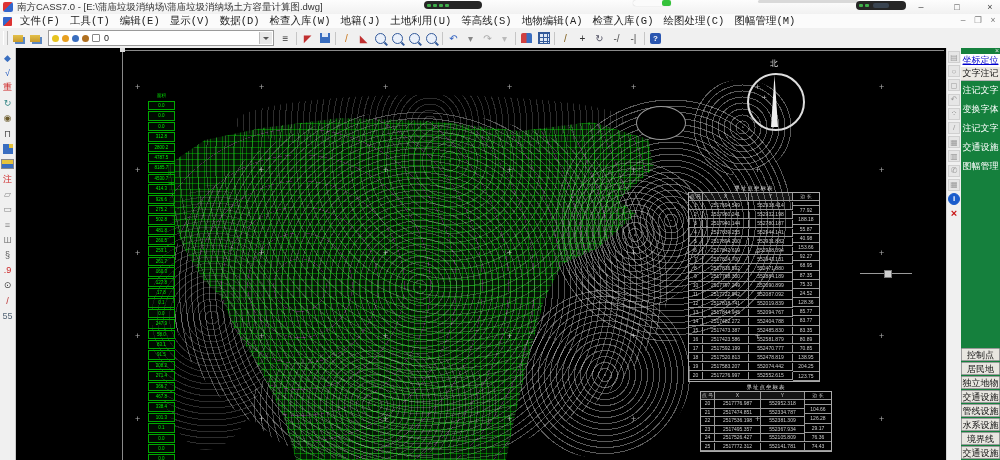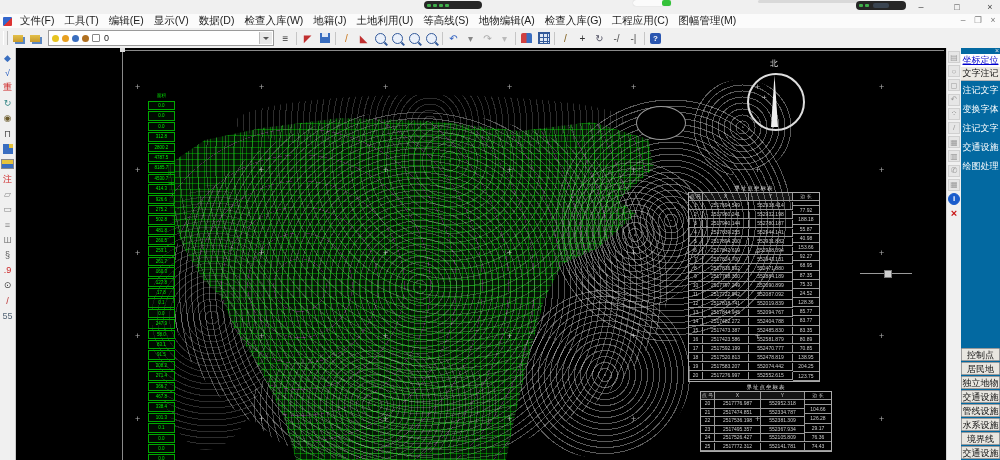--- a/index.html
+++ b/index.html
@@ -18,21 +18,21 @@
   #pillA{left:424px;top:1px;width:52px;height:8px;}
   #pillB{left:856px;top:1px;width:44px;height:9px;}
   .pill i{display:block;width:4px;height:3px;background:#3fae4a;border-radius:1px;}
   .pill .dark{width:16px;height:5px;background:#3a4450;border-radius:2px;margin-left:2px;}
   .winbtn{top:2px;width:14px;height:10px;display:flex;align-items:center;justify-content:center;
           font-size:9px;color:#444;line-height:10px;}
   
   #menubar{left:0;top:14px;width:1000px;height:14px;background:#fbfbfb;display:flex;align-items:center;
            font-size:10.5px;color:#222;border-bottom:1px solid #e3e3e3;}
   #mdi-icon{width:9px;height:9px;margin:0 3px;background:linear-gradient(135deg,#36c 0 55%,#d33 55% 100%);border-radius:1px;}
-  .mi{padding:0 5px;white-space:nowrap;}
+  .mi{padding:0 5px;white-space:nowrap;font-family:Liberation Mono, monospace;}
   #mdi-controls{position:absolute;right:2px;top:15px;display:flex;gap:5px;font-size:8.5px;color:#777;}
   #mdi-controls span{width:10px;text-align:center;}
   
   #toolbar{left:0;top:28px;width:1000px;height:20px;background:#f0f0f0;display:flex;align-items:center;
            border-bottom:1px solid #cfcfcf;}
   .grip{width:3px;height:14px;border-left:1px solid #fff;border-right:1px solid #bbb;margin:0 3px;}
   .tbi{width:17px;height:15px;display:inline-flex;align-items:center;justify-content:center;
        font-size:10px;line-height:15px;}
   .tsep{width:1px;height:13px;background:#c6c6c6;margin:0 2px;}
   #layer-combo{width:222px;height:14px;background:#fff;border:1px solid #9a9a9a;display:flex;
@@ -101,35 +101,39 @@
   #mini-slider-line{left:860px;top:273px;width:52px;height:1px;background:#9a9a9a;}
   #mini-slider-handle{left:884px;top:270px;width:6px;height:6px;background:#cfcfcf;border:1px solid #777;}
   
   #sidebar{left:946px;top:48px;width:54px;height:412px;display:flex;}
   #side-strip{width:15px;height:412px;background:#f0f0f0;border-left:1px solid #d5d5d5;
               display:flex;flex-direction:column;align-items:center;padding-top:3px;box-sizing:border-box;}
   .stbi{width:12px;height:12px;margin-bottom:2.2px;background:#e6e6e6;border:1px solid #d0d0d0;
         font-size:8px;color:#9a9a9a;display:flex;align-items:center;justify-content:center;box-sizing:border-box;}
   .stbi.info{background:#1a5ccc;color:#fff;border-radius:50%;border-color:#1a5ccc;font-weight:bold;font-size:8px;}
   .stbi.close{background:transparent;border-color:transparent;color:#c81616;font-weight:bold;font-size:11px;}
-  #side-panel{width:39px;height:412px;background:#0369a1;position:relative;}
+  #side-panel{width:39px;height:412px;background:#15803d;position:relative;}
   #panel-close{position:absolute;right:1px;top:0px;color:#e6e6e6;font-size:7px;height:6px;line-height:6px;}
   #sm-link{margin-top:6px;height:13px;line-height:13px;background:#fff;color:#0000cc;text-decoration:underline;
            font-size:9px;text-align:center;}
   #sm-header{height:13px;line-height:13px;background:#ece9e2;color:#111;font-size:9px;text-align:center;border-bottom:1px solid #b5b5b5;}
   .sm-item{height:19px;line-height:19px;color:#fff;font-size:9px;text-align:center;}
   #sb-bottom{position:absolute;left:0;top:300px;width:39px;}
   .sb-btn{height:13px;line-height:13px;background:#e8e6e0;border:1px solid #9a9a9a;border-radius:1px;
           font-size:9px;text-align:center;color:#111;margin-bottom:1px;box-sizing:border-box;}
 </style>
 </head>
 <body>
 
 <div id="stage">
 
+  <div id="titlebar" class="abs">
+    <div id="app-icon"></div>
+    <span>南方CASS7.0 - [E:\蒲庙垃圾消纳场\蒲庙垃圾消纳场土方容量计算图.dwg]</span>
+  </div>
   <div id="overlay-bar" class="abs"></div>
   <div id="overlay-mini" class="abs"></div>
   <div id="overlay-mini-chip" class="abs"></div>
   <div id="pillA" class="abs pill">
       <i></i>
       <i></i>
       <i></i>
       <i></i>
     </div>
   <div id="pillB" class="abs pill">
@@ -148,21 +152,21 @@
         <span class="mi">工具(T)</span>
         <span class="mi">编辑(E)</span>
         <span class="mi">显示(V)</span>
         <span class="mi">数据(D)</span>
         <span class="mi">检查入库(W)</span>
         <span class="mi">地籍(J)</span>
         <span class="mi">土地利用(U)</span>
         <span class="mi">等高线(S)</span>
         <span class="mi">地物编辑(A)</span>
         <span class="mi">检查入库(G)</span>
-        <span class="mi">工程应用(C)</span>
+        <span class="mi">绘图处理(C)</span>
         <span class="mi">图幅管理(M)</span>
       </div>
   </div>
   <div id="mdi-controls">
     <span>–</span>
     <span>❐</span>
     <span>×</span>
   </div>
 
   <div id="toolbar" class="abs">
@@ -514,21 +518,21 @@
       </div>
     <div id="side-panel">
       <div id="panel-close">×</div>
       <div id="sm-link">坐标定位</div>
       <div id="sm-header">文字注记</div>
       <div id="sm-items">
           <div class="sm-item">注记文字</div>
           <div class="sm-item">变换字体</div>
           <div class="sm-item">注记文字</div>
           <div class="sm-item">交通设施</div>
-          <div class="sm-item">绘图处理</div>
+          <div class="sm-item">图幅管理</div>
         </div>
       <div id="sb-bottom">
           <div class="sb-btn">控制点</div>
           <div class="sb-btn">居民地</div>
           <div class="sb-btn">独立地物</div>
           <div class="sb-btn">交通设施</div>
           <div class="sb-btn">管线设施</div>
           <div class="sb-btn">水系设施</div>
           <div class="sb-btn">境界线</div>
           <div class="sb-btn">交通设施</div>

